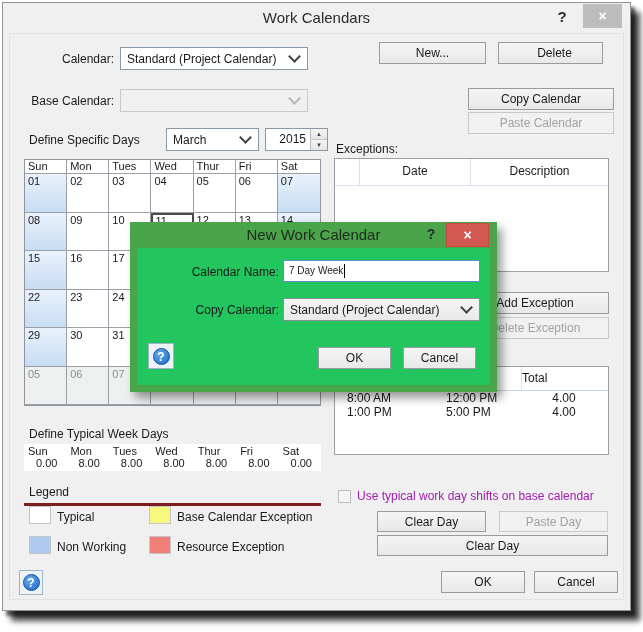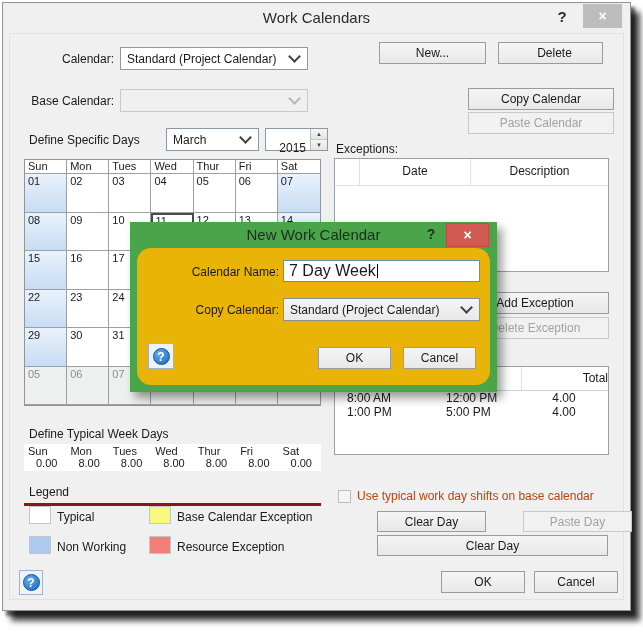--- a/index.html
+++ b/index.html
@@ -11,36 +11,36 @@
   .titlebar{position:absolute;left:0;top:0;right:0;height:30px;text-align:center;
             font-size:15px;line-height:30px;color:#2b2b2b;}
   .tb-help{position:absolute;right:58px;top:0;width:20px;height:28px;font-weight:bold;font-size:15px;
            line-height:28px;text-align:center;color:#2b2b2b;}
   .tb-close{position:absolute;right:8px;top:1px;width:39px;height:24px;background:#bdbdbd;
             color:#ffffff;font-size:14px;font-weight:bold;text-align:center;line-height:24px;}
   .content-frame{position:absolute;left:6px;top:30px;right:6px;bottom:10px;
                  border:1px solid #e0e2e6;pointer-events:none;}
   .lbl{position:absolute;white-space:nowrap;}
   .r{text-align:right;}
-  .dis{color:#c2410c;}
+  .dis{color:#a21caf;}
   
   .btn{position:absolute;display:flex;align-items:center;justify-content:center;
        border:1px solid #989ca1;background:linear-gradient(#f5f5f5,#e8e8e8);
        font-size:12px;color:#1a1a1a;box-sizing:border-box;}
   .btn.disabled{border-color:#c6c9cd;background:#f1f1f1;color:#a2a2a2;}
   
   .dd{position:absolute;display:flex;align-items:center;justify-content:space-between;
       background:#ffffff;border:1px solid #8b98a5;box-sizing:border-box;padding:0 8px 0 6px;font-size:12px;}
   .dd.gray{background:linear-gradient(#f4f4f4,#e9e9e9);border-color:#8b8f94;}
   .dd.disabled{background:#f0f0f0;border-color:#c6c9cd;color:#a2a2a2;}
   .chev{width:7px;height:7px;border-right:2px solid #404040;border-bottom:2px solid #404040;
         transform:rotate(45deg);margin-top:-4px;flex:0 0 auto;}
   .dd.disabled .chev{border-color:#b6b6b6;}
   .spin{position:absolute;display:flex;background:#ffffff;border:1px solid #8b98a5;box-sizing:border-box;}
-  .spin .val{flex:1;text-align:right;padding-right:4px;line-height:21px;margin-top:9px;}
+  .spin .val{flex:1;text-align:right;padding-right:4px;line-height:21px;}
   .spin .updown{width:16px;display:flex;flex-direction:column;border-left:1px solid #b9bcc0;}
   .spin .updown div{flex:1;font-size:6px;line-height:10px;text-align:center;color:#444;
         background:linear-gradient(#f5f5f5,#e4e4e4);border-bottom:1px solid #c9c9c9;}
   .spin .updown div:last-child{border-bottom:none;}
   
   .calgrid{position:absolute;left:21px;top:156px;width:297px;height:247px;
            border:1px solid #8f959c;box-sizing:border-box;display:grid;
            grid-template-columns:repeat(7,1fr);grid-template-rows:14px repeat(6,1fr);background:#ffffff;}
   .cal-head{background:#ffffff;font-size:11px;padding-left:3px;line-height:13px;
             border-right:1px solid #9aa0a6;border-bottom:1px solid #9aa0a6;box-sizing:border-box;}
@@ -52,21 +52,21 @@
   .cal-cell.sel{border:2px solid #4a4a4c;padding:0 0 0 2px;}
   
   .panel-table{position:absolute;background:#ffffff;border:1px solid #9aa0a6;box-sizing:border-box;}
   .ex-head{display:flex;height:26px;border-bottom:1px solid #d8e1ec;}
   .ex-head .c0{width:24px;border-right:1px solid #d8e1ec;}
   .ex-head .c1{width:110px;border-right:1px solid #d8e1ec;text-align:center;line-height:25px;}
   .ex-head .c2{flex:1;text-align:center;line-height:25px;}
   .sh-head{display:flex;height:23px;border-bottom:1px solid #c7d4e2;}
   .sh-head .c0{width:107px;border-right:1px solid #d8e1ec;}
   .sh-head .c1{width:78px;border-right:1px solid #d8e1ec;}
-  .sh-head .c2{flex:1;text-align:right;line-height:22px;}
+  .sh-head .c2{flex:1;text-align:left;line-height:22px;}
   .sh-row{display:flex;height:14px;line-height:14px;font-size:12px;}
   .sh-row .c0{width:107px;padding-left:12px;box-sizing:border-box;}
   .sh-row .c1{width:78px;padding-left:4px;box-sizing:border-box;}
   .sh-row .c2{flex:1;text-align:center;}
   
   .typical{position:absolute;left:21px;top:441px;width:297px;height:27px;background:#ffffff;
            display:grid;grid-template-columns:repeat(7,1fr);}
   .ty-cell{font-size:11px;line-height:12px;padding-top:1px;}
   .ty-cell .nm{padding-left:4px;}
   .ty-cell .vl{text-align:right;padding-right:9px;}
@@ -86,23 +86,23 @@
   
   .modal{position:absolute;left:130px;top:222px;width:367px;height:170px;background:#4aa449;
          box-shadow:5px 6px 9px rgba(0,0,0,0.4);}
   .m-title{position:absolute;left:0;top:0;right:0;height:26px;text-align:center;
            font-size:15px;line-height:26px;color:#1f2a1f;}
   .m-help{position:absolute;right:57px;top:0;width:18px;height:25px;text-align:center;
           line-height:25px;font-weight:bold;font-size:14px;color:#233023;}
   .m-close{position:absolute;right:8px;top:1px;width:43px;height:24px;background:#d25a52;
            border:1px solid #c44b44;box-sizing:border-box;color:#ffffff;font-weight:bold;
            font-size:14px;text-align:center;line-height:22px;}
-  .m-body{position:absolute;left:7px;right:7px;top:26px;bottom:7px;background:#eab308;border-radius:14px;}
+  .m-body{position:absolute;left:7px;right:7px;top:26px;bottom:7px;background:#22c55e;}
   .m-input{position:absolute;background:#ffffff;border:1px solid #5c93c4;box-sizing:border-box;
-           font-size:16px;line-height:20px;padding-left:5px;display:flex;align-items:center;}
+           font-size:10px;line-height:20px;padding-left:5px;display:flex;align-items:center;}
   .caret{display:inline-block;width:1px;height:14px;background:#000;margin-left:1px;}
 </style>
 </head>
 <body>
 
 <div class="stage">
   <div class="window">
 
     <div class="titlebar">
       <span>Work Calendars</span>
@@ -272,21 +272,21 @@
         <div class="leg-item" style="left: 146px; top: 533px;">
           <div class="leg-sw" style="background: rgb(242, 128, 121);"></div>
           <div>Resource Exception</div>
         </div>
       </div>
 
     <div class="chk" style="left:335px;top:487px;"></div>
     <div class="lbl dis" style="left:354px;top:486px;">Use typical work day shifts on base calendar</div>
 
     <div class="btn" style="left:374px;top:508px;width:109px;height:21px;">Clear Day</div>
-    <div class="btn disabled" style="left:496px;top:508px;width:109px;height:21px;margin-left:24px;">Paste Day</div>
+    <div class="btn disabled" style="left:496px;top:508px;width:109px;height:21px;">Paste Day</div>
     <div class="btn" style="left:374px;top:532px;width:231px;height:21px;">Clear Day</div>
 
     <div class="helpbtn" style="left:16px;top:567px;width:24px;height:25px;">
       <div class="qcircle">?</div>
     </div>
     <div class="btn" style="left:438px;top:568px;width:84px;height:22px;">OK</div>
     <div class="btn" style="left:531px;top:568px;width:84px;height:22px;">Cancel</div>
   </div>
 
   <div class="modal">

